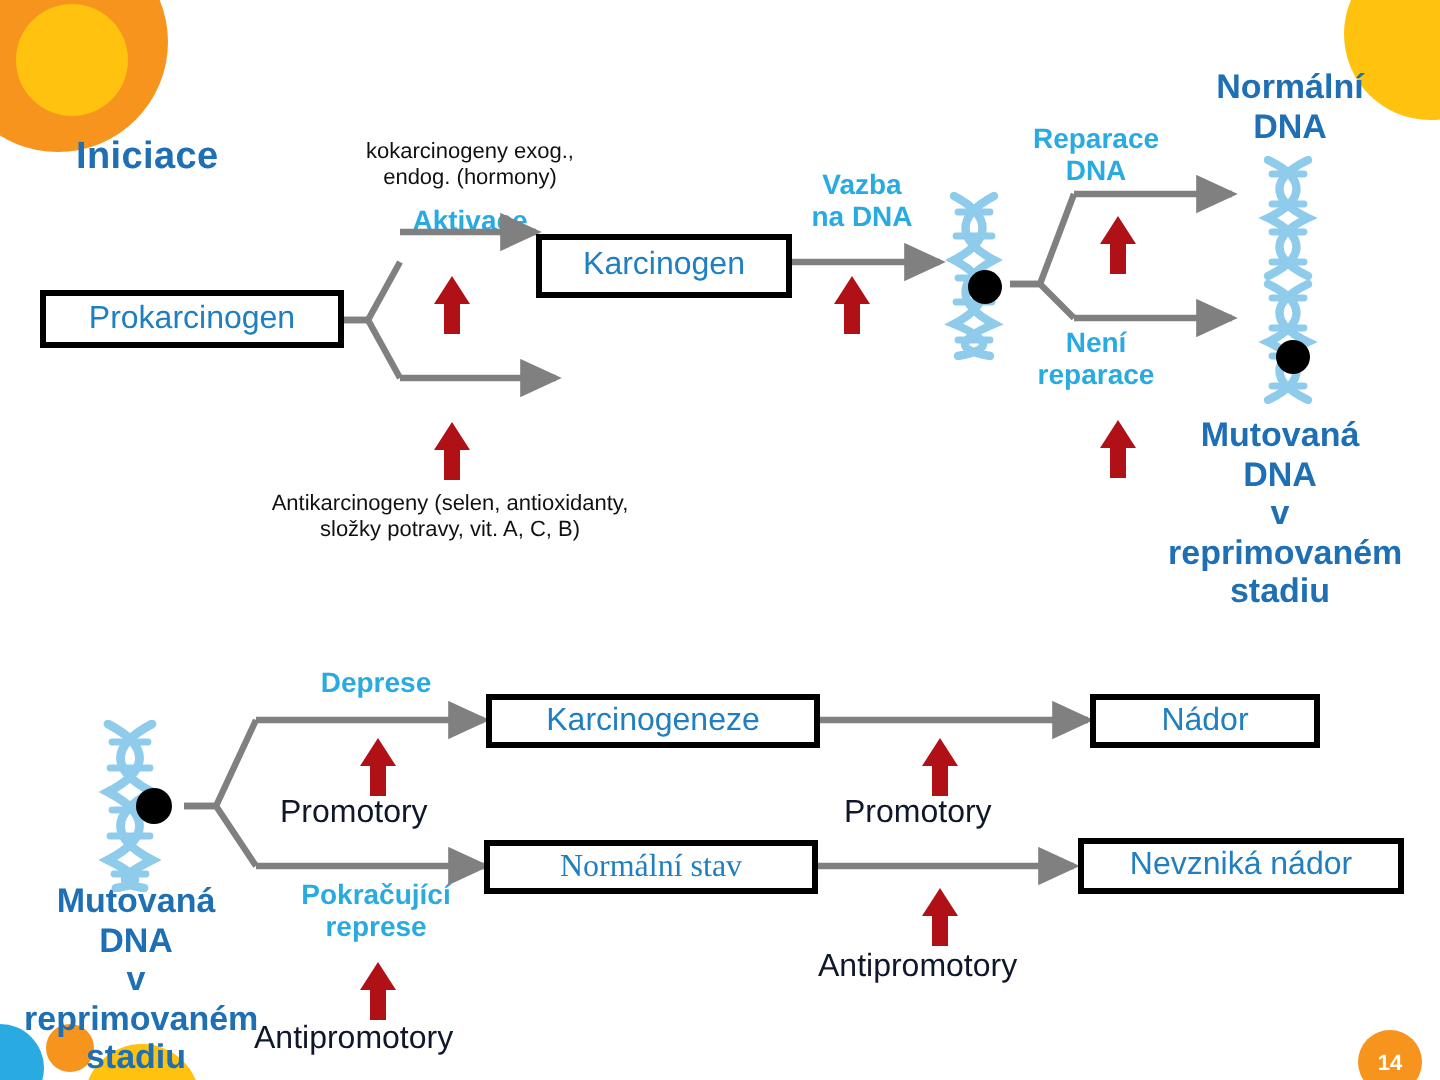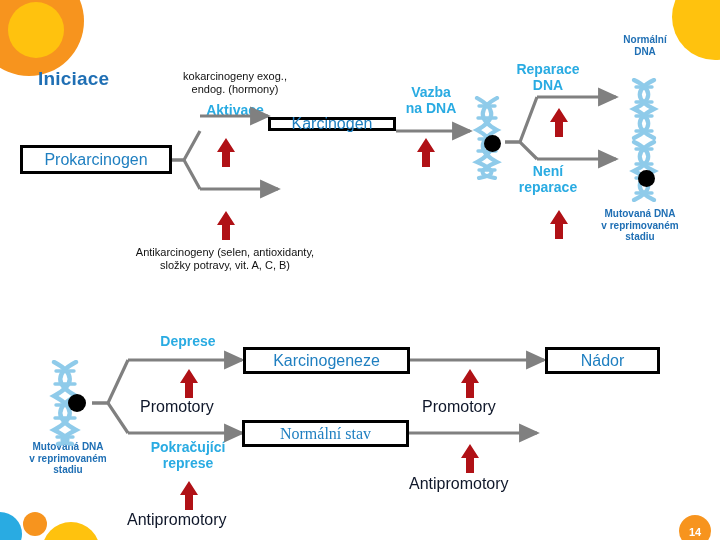--- a/index.html
+++ b/index.html
@@ -53,21 +53,21 @@
     color: #1F7FC0;
     display: flex; align-items: center; justify-content: center;
     font-size: 16px;
     white-space: nowrap;
     z-index: 5;
   }
 
   
   .lbl { position: absolute; white-space: nowrap; }
   .lbl-blue  { color: #29ABE2; font-size: 14px; font-weight: bold; text-align: center; line-height: 1.12; }
-  .lbl-dark  { color: #1F6FB4; font-size: 10px; font-weight: bold; text-align: center; line-height: 1.15; }
+  .lbl-dark  { color: #1F6FB4; font-size: 17px; font-weight: bold; text-align: center; line-height: 1.15; }
   .lbl-black { color: #111111; font-size: 11px; text-align: center; line-height: 1.2; }
   .lbl-plain { color: #0f172a; font-size: 16px; line-height: 1.2; }
 
   
   #wires { position: absolute; left: 0; top: 0; width: 720px; height: 540px; z-index: 1; }
 
   
   .dna { position: absolute; z-index: 2; }
   .dot { position: absolute; border-radius: 50%; background: #000000; z-index: 3; }
 </style>
@@ -168,21 +168,21 @@
     </g>
   </svg>
   <div class="dot" style="left:68px; top:394px; width:18px; height:18px;"></div>
 
   <div class="section-title" id="title-iniciace">Iniciace</div>
 
   <div class="box" style="left:20px; top:145px; width:152px; height:29px;">
     <span>Prokarcinogen</span>
   </div>
 
-  <div class="box" style="left:268px; top:117px; width:128px; height:14px;">
+  <div class="box" style="left:268px; top:117px; width:128px; height:32px;">
     <span>Karcinogen</span>
   </div>
 
   <div class="lbl lbl-black" style="left:165px; top:70px; width:140px;">
     <span style="white-space:pre-line;">kokarcinogeny exog.,
 endog. (hormony)</span>
   </div>
 
   <div class="lbl lbl-blue" style="left:168px; top:103px; width:134px;">
     <span>Aktivace</span>
@@ -257,18 +257,21 @@
   </div>
 
   <div class="box" style="left:545px; top:347px; width:115px; height:27px;">
     <span>Nádor</span>
   </div>
 
   <div class="box" style="left:242px; top:420px; width:167px; height:27px;font-family:Liberation Serif, serif;">
     <span>Normální stav</span>
   </div>
 
+  <div class="box" style="left:539px; top:419px; width:163px; height:28px;">
+    <span>Nevzniká nádor</span>
+  </div>
 
   <div class="page-badge">
     <span>14</span>
   </div>
 
 </div>
 
 </body></html>

